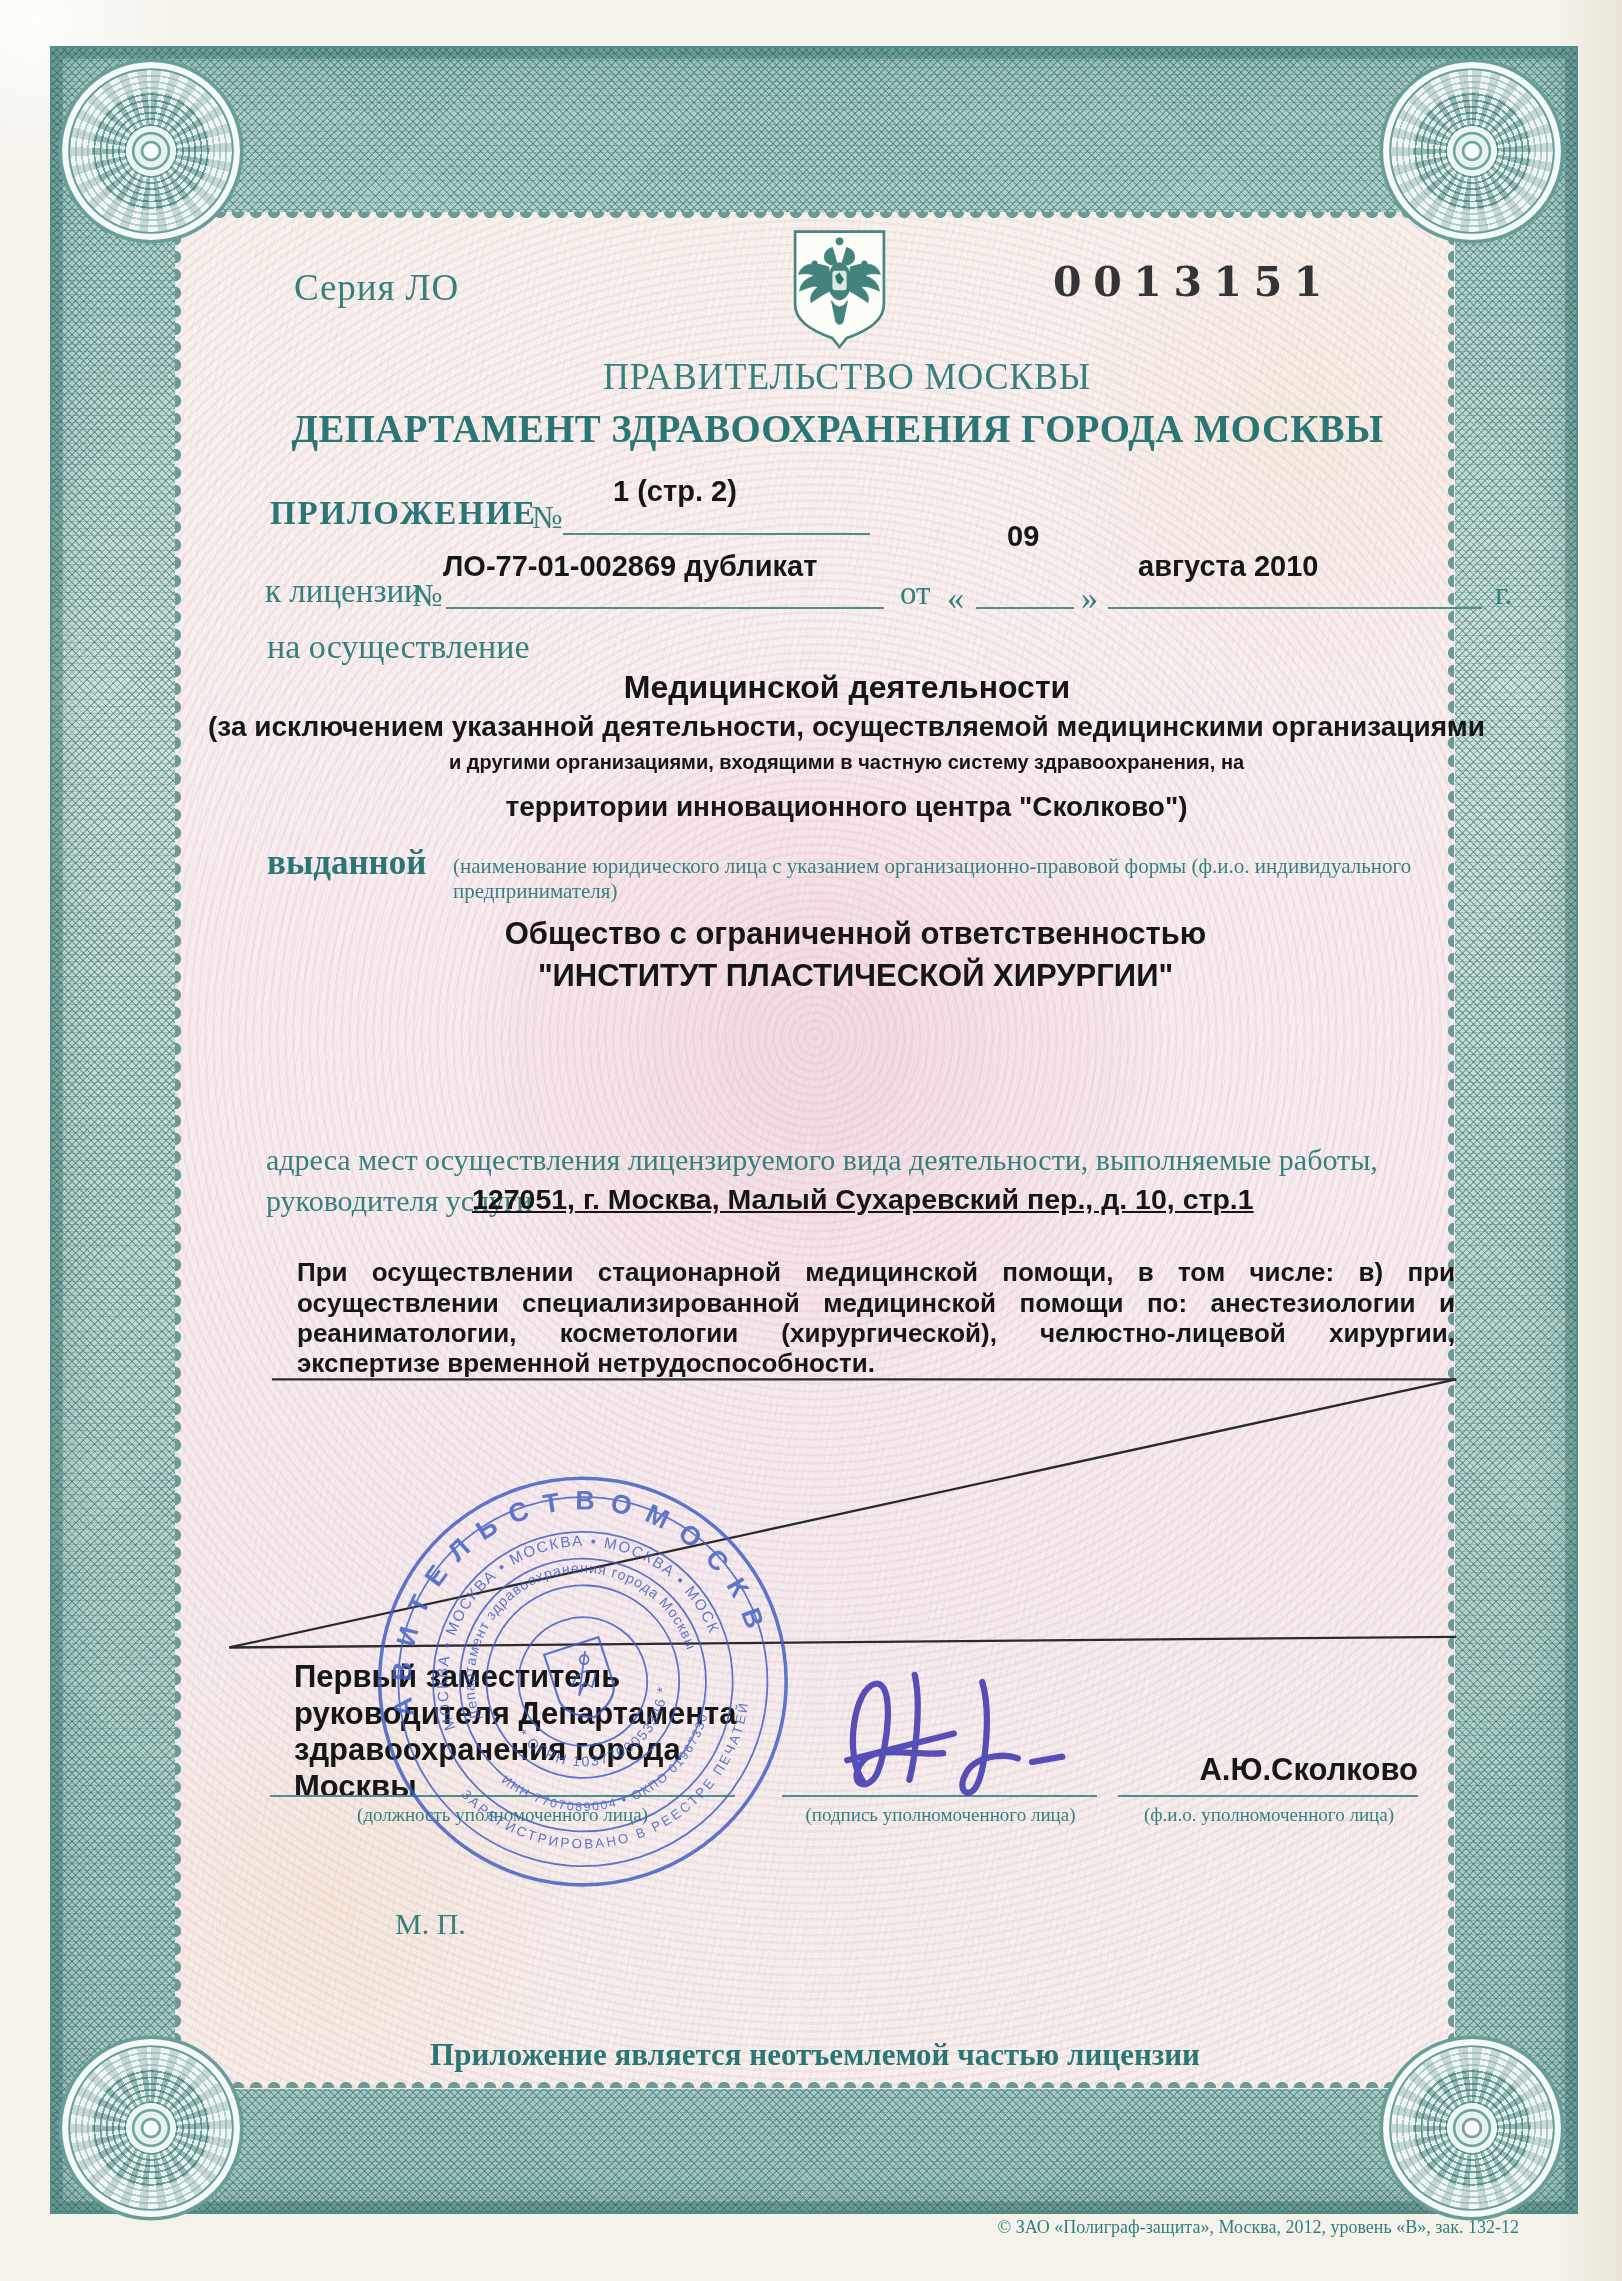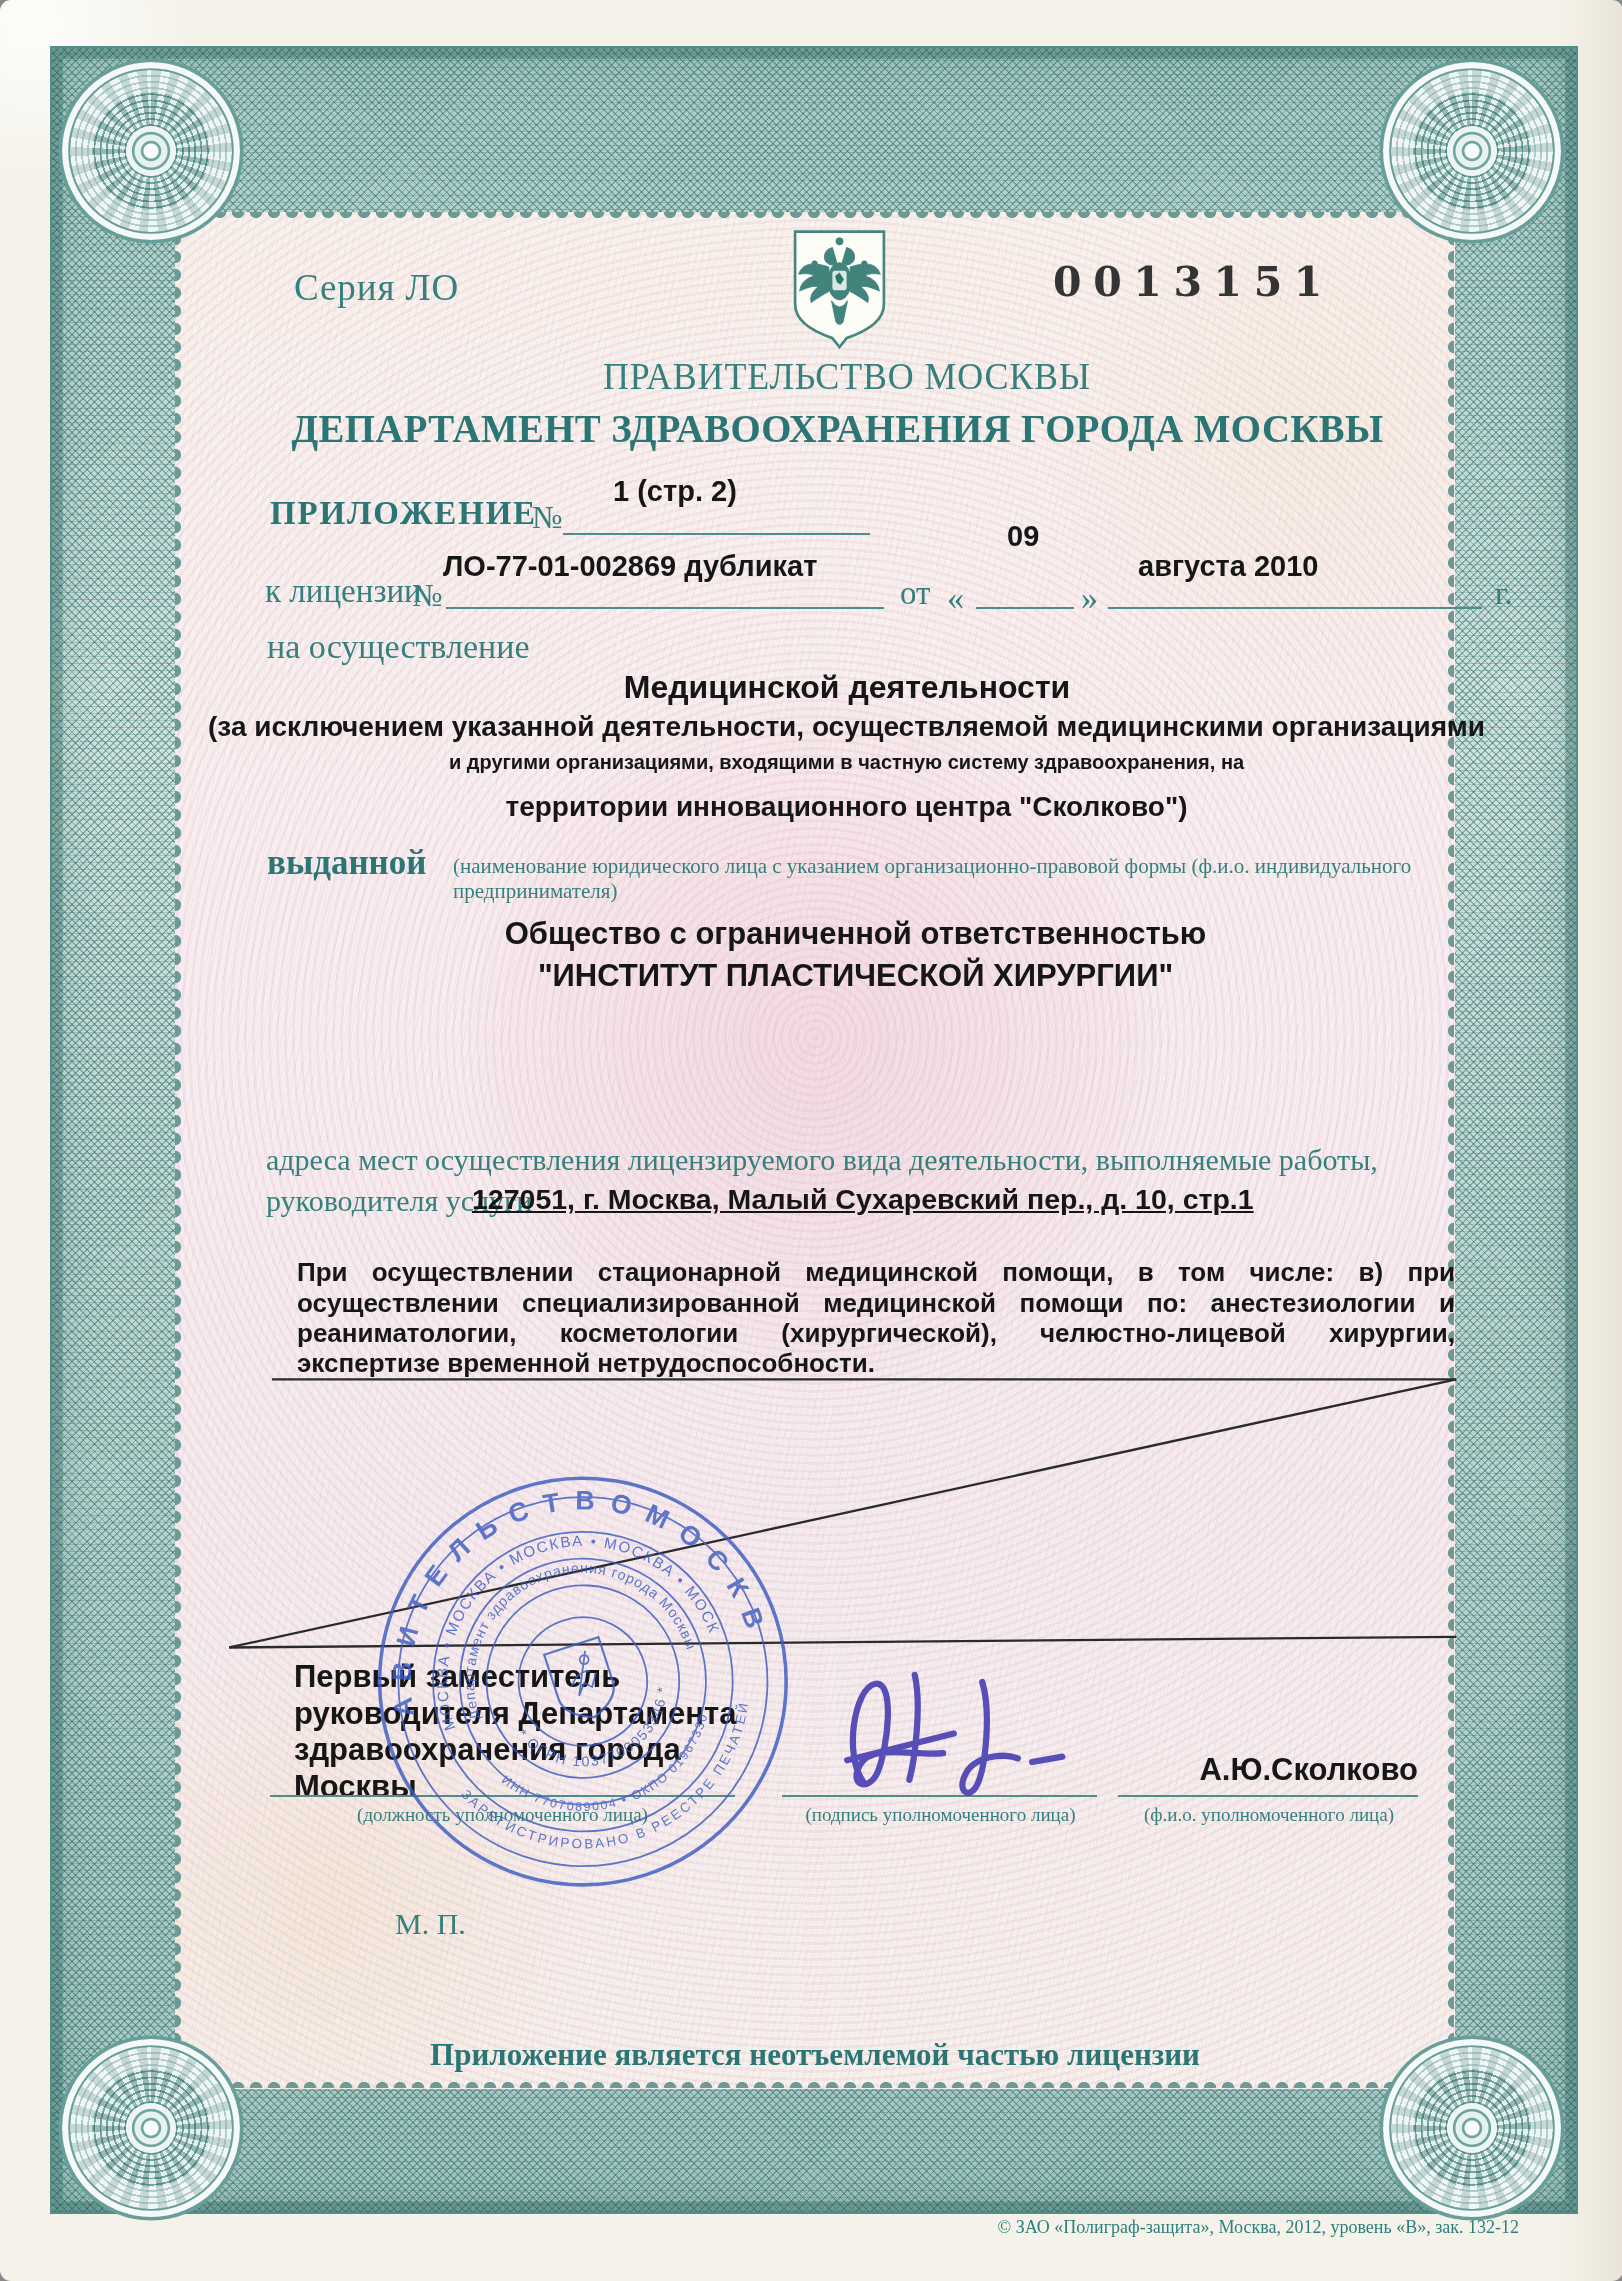--- a/index.html
+++ b/index.html
@@ -1,21 +1,21 @@
 <!DOCTYPE html>
 <html style="font-size:14.3px"><head>
 <meta charset="utf-8">
 <style>
   html,body{margin:0;padding:0;background:#888;}
   .page{position:relative;width:1623px;height:2281px;overflow:hidden;
     background:
       radial-gradient(circle 267px at 2% 1%, #fdfdfb, transparent 60%),
       linear-gradient(90deg,#f5f2ea 0 96%, #e9e4d7 100%),
       #f5f2ea;
-    font-family:"Liberation Serif","DejaVu Serif",serif;border-radius:11px;}
+    font-family:"Liberation Serif","DejaVu Serif",serif;}
   .abs{position:absolute;}
   
   .frame{position:absolute;left:50px;top:46px;width:1524px;height:2164px;
     border:2.7px solid #538e89;
     background:
       repeating-linear-gradient(45deg, rgba(31,96,91,.40) 0 1.3px, transparent 1.3px 5.3px),
       repeating-linear-gradient(-45deg, rgba(31,96,91,.40) 0 1.3px, transparent 1.3px 5.3px),
       repeating-linear-gradient(0deg, rgba(31,96,91,.22) 0 0.9px, transparent 0.9px 7.1px),
       linear-gradient(180deg,#a8cac5,#cfe2de 30%,#b7d2cd 70%,#a3c5c0);
     box-shadow: inset 0 0 0 10.7px rgba(25,85,80,.30), inset 0 0 53px rgba(25,85,80,.28);}

